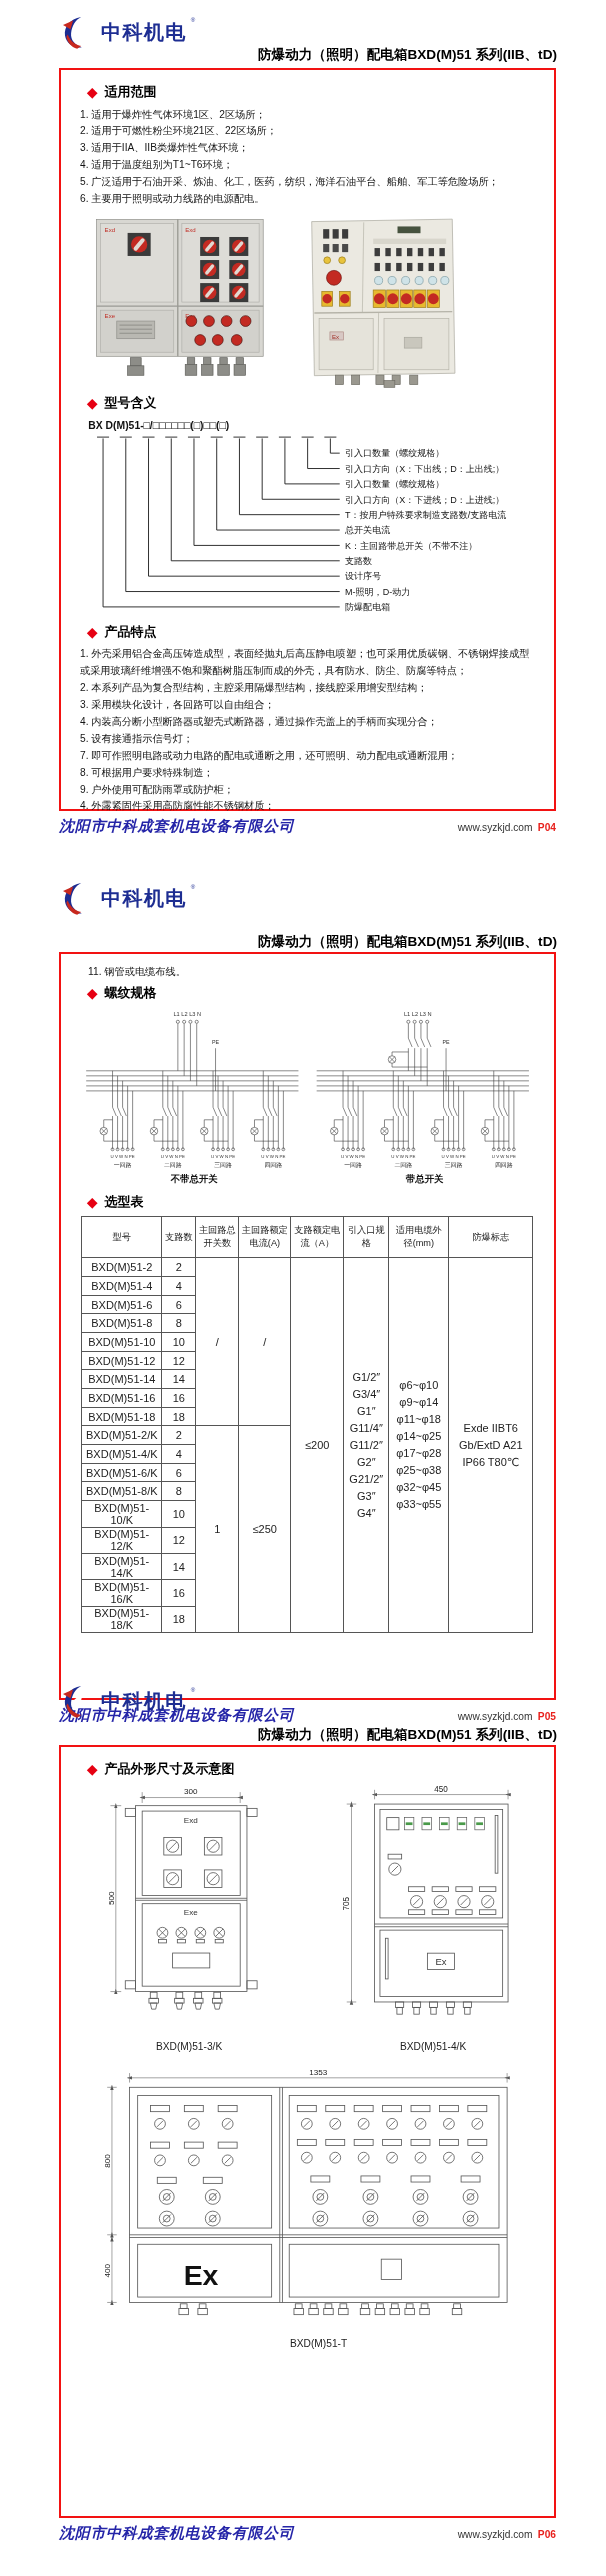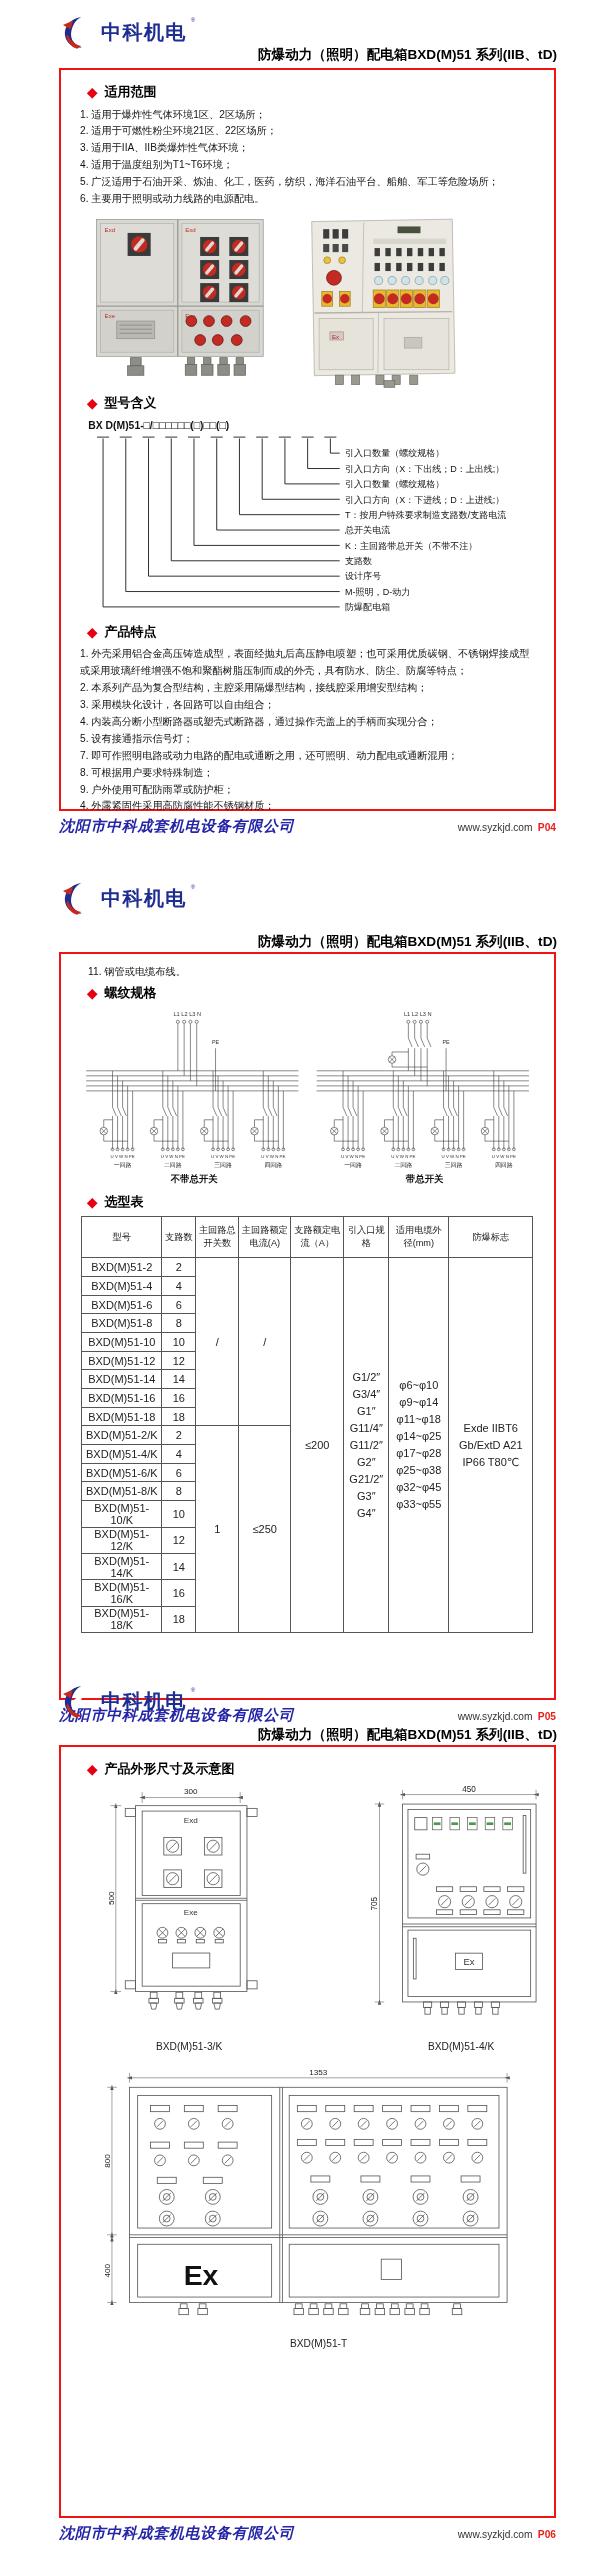--- a/index.html
+++ b/index.html
@@ -27,21 +27,21 @@
   .f-page{color:#e8211d;font-weight:bold;margin-left:5.4px;}
   
   table.sel{border-collapse:collapse;margin:2.7px 0 0 2.7px;width:450px;table-layout:fixed;}
   table.sel th,table.sel td{border:0.7px solid #555;font-size:11px;text-align:center;vertical-align:middle;padding:0.7px 2px;color:#222;}
   table.sel th{font-weight:normal;font-size:9.2px;height:39px;}
   table.sel td{height:16.3px;}
   table.sel td.model{text-align:center;}
   table.sel td.pre{white-space:pre-line;line-height:1.55;}
   .caption{font-size:10.2px;color:#222;text-align:center;margin-top:20px;}
   svg text{font-family:"Liberation Sans","DejaVu Sans",sans-serif;}
-  .drawrow{display:flex;margin:6.8px 0 2.7px 26px;gap:96px;align-items:flex-start;}
+  .drawrow{display:flex;margin:6.8px 0 2.7px 26px;gap:68px;align-items:flex-start;}
   .bigdraw{margin:15px 0 0 23px;}
 </style>
 </head>
 <body>
 
 <div class="page" style="top:15px;">
   <div class="hdr" style="height:50px;">
     <div class="logo">
       <svg width="37" height="35" viewBox="0 0 54 52">
         <path d="M31,3 C14,6 5,18 7,31 C9,43 20,50 32,48 C22,45 15,37 16,27 C17,16 23,7 31,3 Z" fill="#1d2d92"></path>

